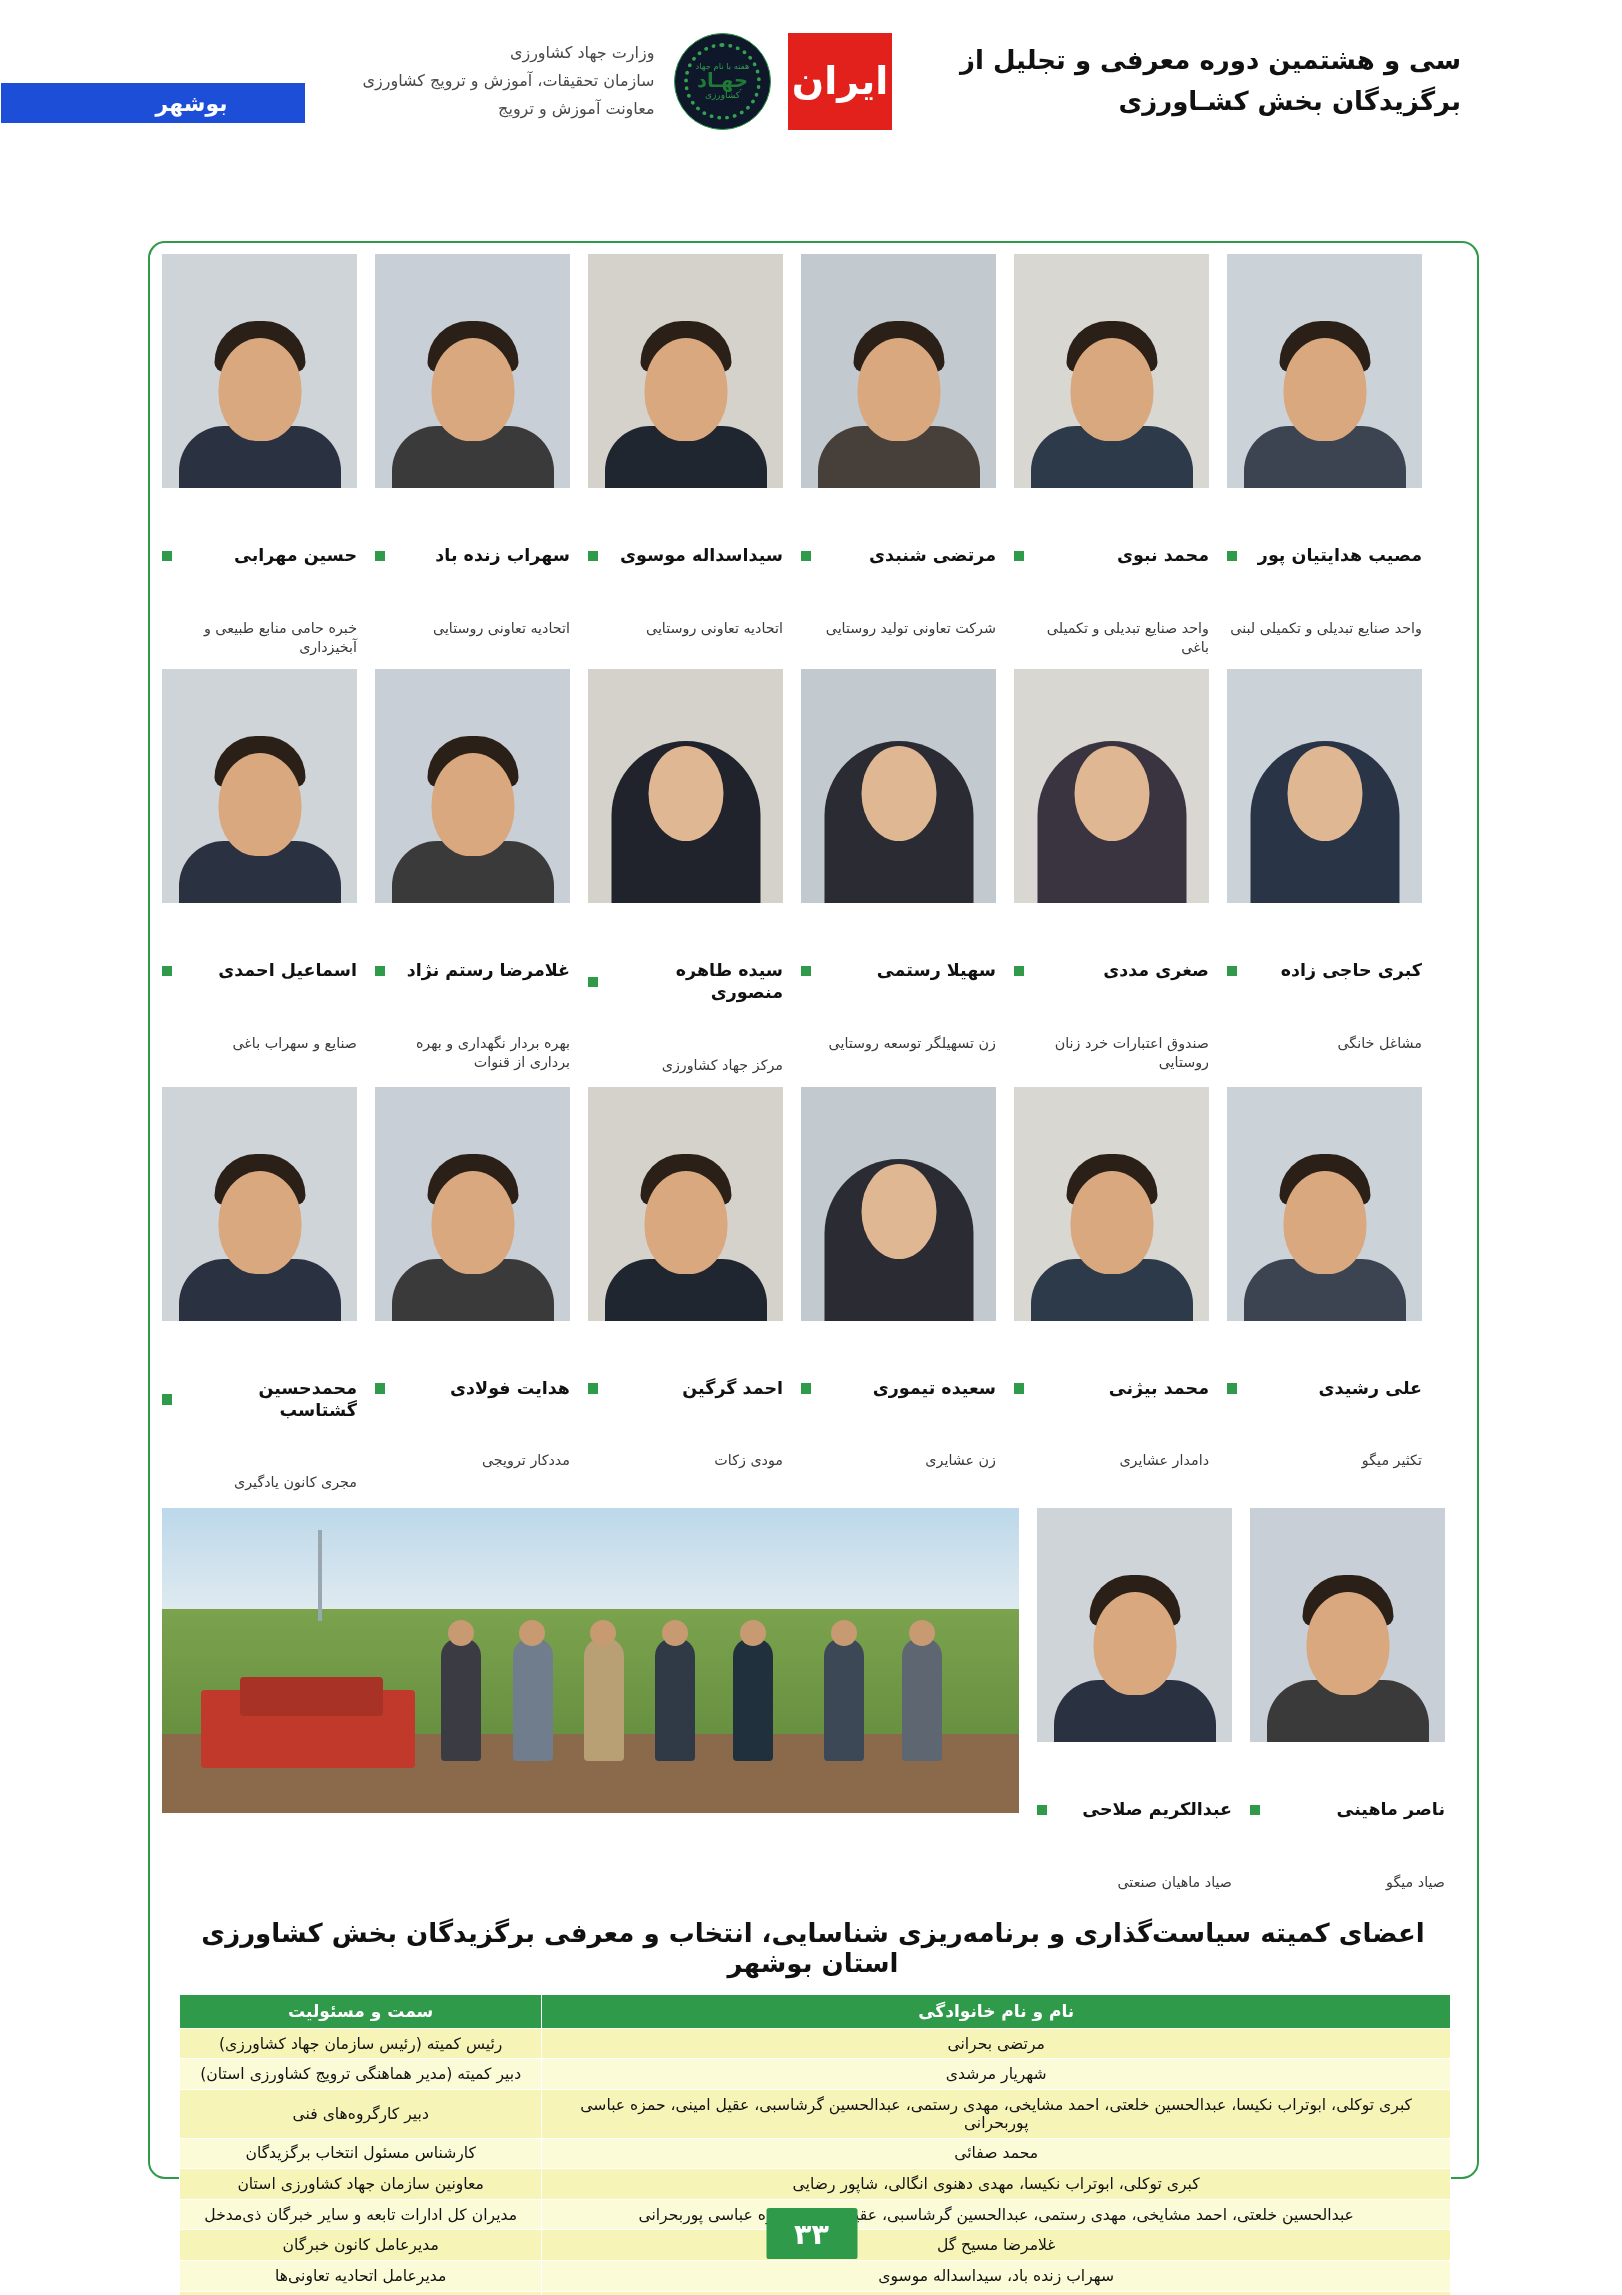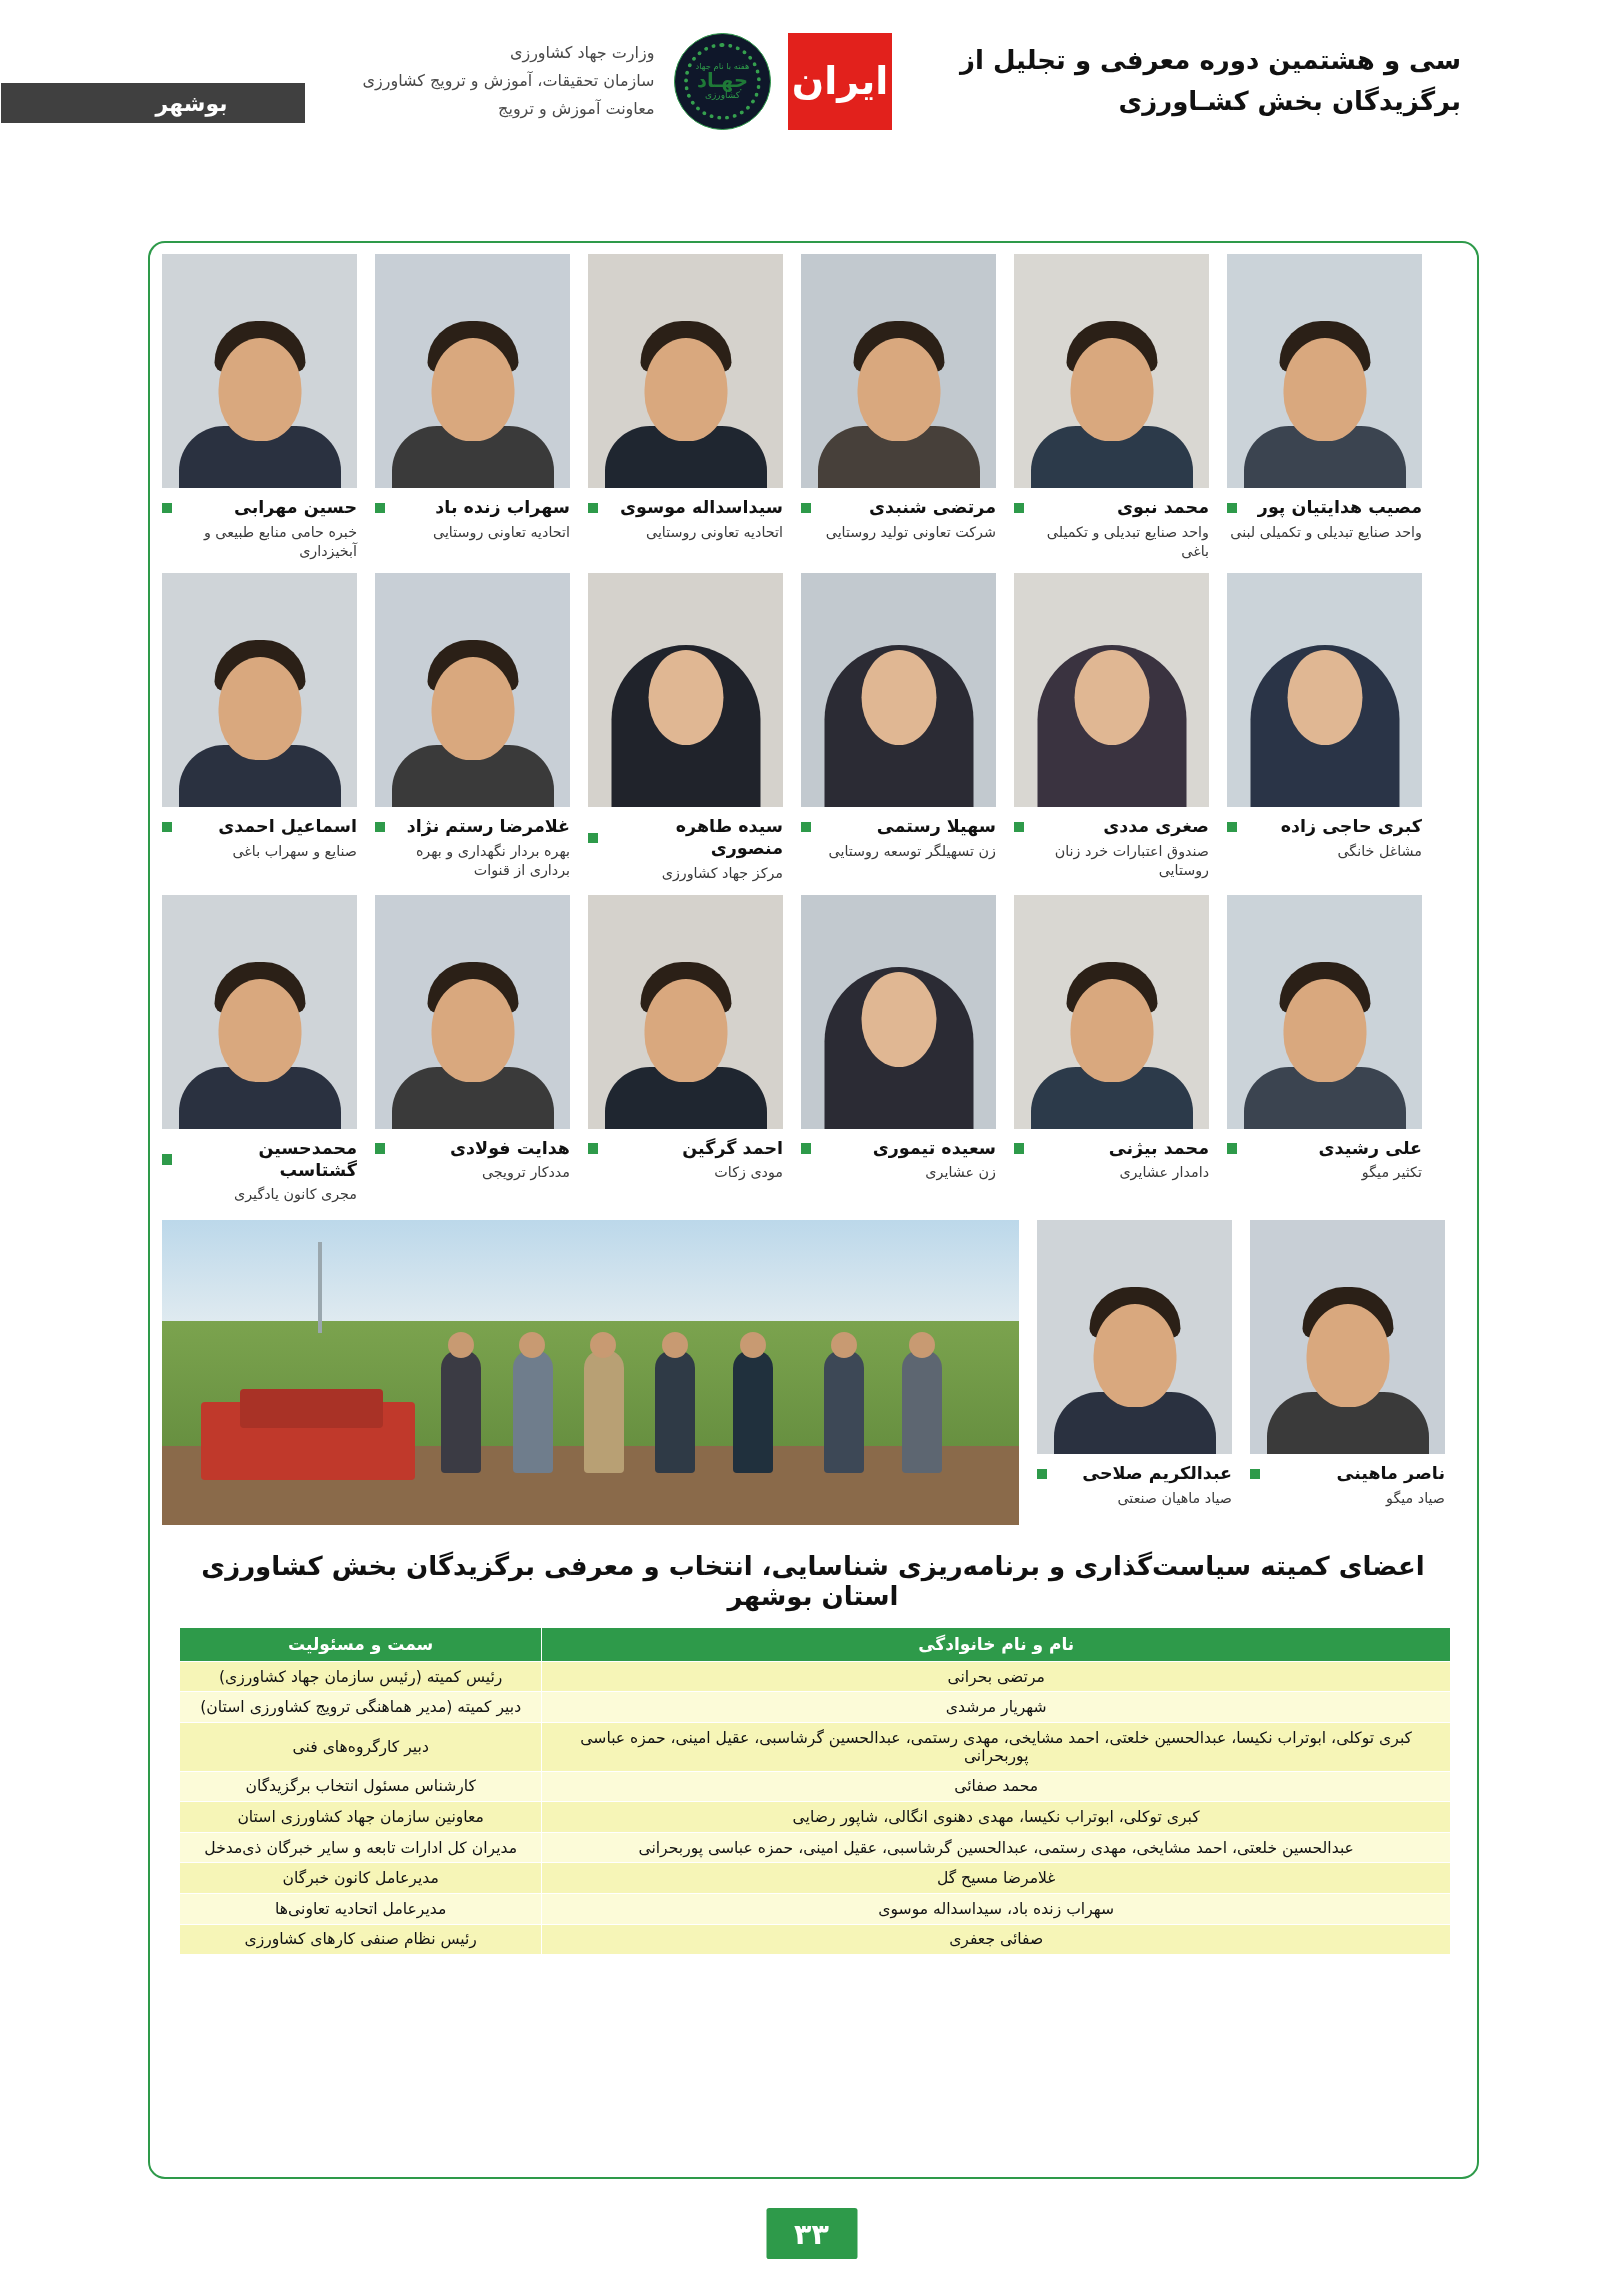--- a/index.html
+++ b/index.html
@@ -63,21 +63,21 @@
   .logo-jahad .jh-top{font-size:8.4px;color:#2e9a4a;line-height:1;}
   .logo-jahad .jh-main{font-size:19.5px;font-weight:bold;color:#1f7a37;line-height:1.1;}
   .logo-jahad .jh-sub{font-size:9px;color:#2e9a4a;line-height:1;}
   .ministry{
     font-size:16px;color:#4a4a4a;line-height:1.75;text-align:right;
   }
   .province-tab{
     position:absolute;
     left:0;top:83px;
     width:305px;height:40px;
-    background:#404040;
+    background:#1d4ed8;
     color:#fff;
     display:flex;align-items:center;
     padding-right:0;
     box-sizing:border-box;
   }
   .province-tab span{
     width:100%;
     text-align:center;
     font-size:22px;font-weight:bold;
     padding-left:78px;
@@ -106,20 +106,21 @@
     flex-direction:row-reverse;
     justify-content:flex-start;
     gap:18px;
     margin-bottom:11.7px;
   }
   .person{
     width:195px;
     display:flex;
     flex-direction:column;
     align-items:stretch;
+    gap:48px;
   }
   .photo{
     width:195px;height:234px;
     background:#d8d8d8;
     position:relative;
     overflow:hidden;
   }
   .photo .bg{position:absolute;inset:0;}
   .photo .face{
     position:absolute;

